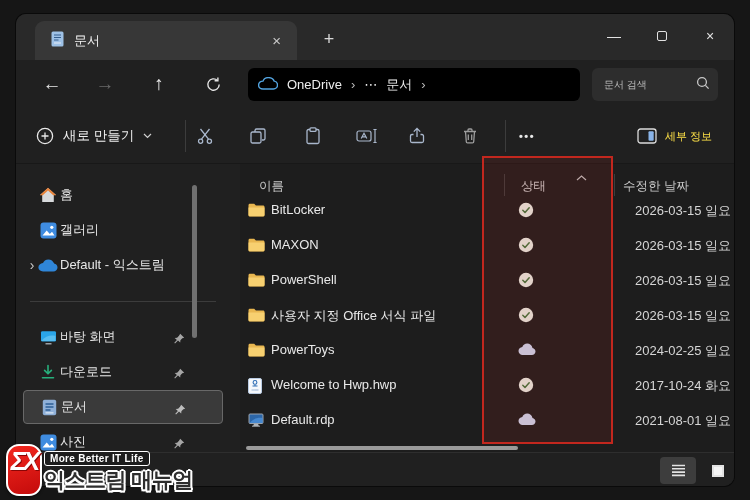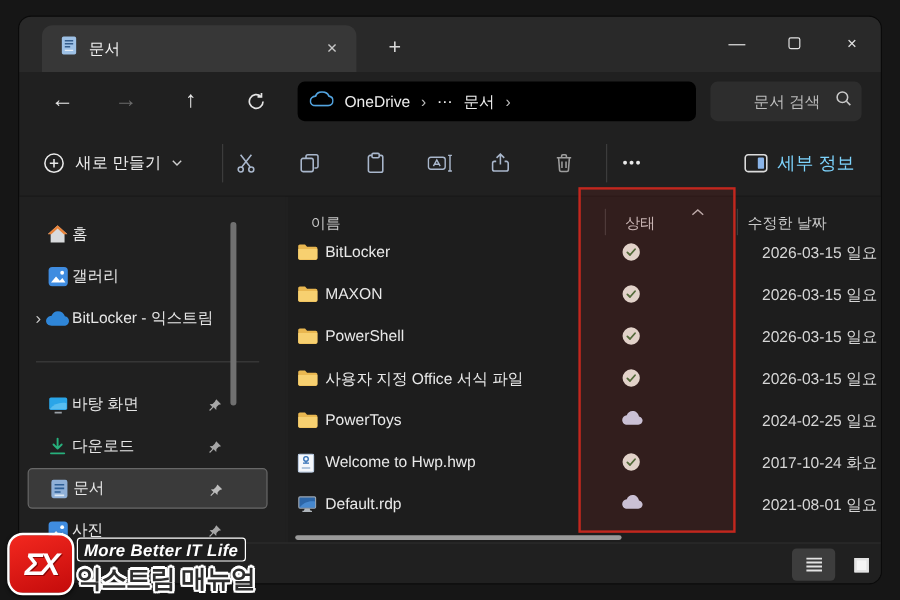--- a/index.html
+++ b/index.html
@@ -28,33 +28,33 @@
   .navbtn { position:absolute; top:0; width:34px; height:48px; display:flex; align-items:center;
     justify-content:center; font-size:19px; color:#e8e8e8; }
   .navbtn.disabled { color:#6a6a6a; }
   .addressbar { position:absolute; left:232px; top:8px; width:332px; height:33px; background:#000000;
     border-radius:6px; display:flex; align-items:center; padding:0 10px; gap:9px; }
   .crumb { color:#ededed; font-size:13px; white-space:nowrap; }
   .crumb-sep { color:#bdbdbd; font-size:13px; }
   .searchbox { position:absolute; left:576px; top:8px; width:126px; height:33px; background:#2d2d2d;
     border-radius:6px; display:flex; align-items:center; padding:0 8px 0 12px; overflow:hidden; }
   .searchbox input { flex:1; min-width:0; border:none; outline:none; background:transparent;
-    color:#ffffff; font-size:13px; font-family:inherit;margin-left:24px; }
+    color:#ffffff; font-size:10px; font-family:inherit; }
   .searchbox input::placeholder { color:#bdbdbd; opacity:1; }
 
   
   .cmdbar { position:absolute; left:0; top:94px; width:718px; height:56px; border-bottom:1px solid #181818; }
   .newbtn { position:absolute; left:20px; top:14px; height:28px; display:flex; align-items:center; gap:9px; }
   .newbtn-label { color:#efefef; font-size:13.5px; }
   .vdiv { position:absolute; top:12px; width:1px; height:32px; background:#3c3c3c; }
   .tbtn { position:absolute; top:14px; width:28px; height:28px; display:flex; align-items:center; justify-content:center; }
   .morebtn { position:absolute; top:14px; height:28px; display:flex; align-items:center; color:#eaeaea;
     font-size:11px; letter-spacing:1.5px; font-weight:bold; }
   .detailsbtn { position:absolute; right:22px; top:14px; height:28px; display:flex; align-items:center; gap:8px; }
-  .detailsbtn span { color:#7dd3fc; font-size:15px; }
+  .detailsbtn span { color:#fde047; font-size:11px; }
 
   
   .body { position:absolute; left:0; top:150px; width:718px; height:288px; }
   .sidebar { position:absolute; left:0; top:0; width:222px; height:288px; background:#202020; }
   .sideitem { position:absolute; left:7px; width:200px; height:34px; display:flex; align-items:center; border-radius:4px; }
   .sideitem .expander { position:absolute; left:3px; color:#cacaca; font-size:14px; width:12px; text-align:center; }
   .sideitem .sicon { position:absolute; left:15px; width:20px; display:flex; justify-content:center; }
   .sideitem .slabel { position:absolute; left:37px; right:22px; color:#e6e6e6; font-size:13px;
     white-space:nowrap; overflow:hidden; }
   .sideitem .pin { position:absolute; left:150px; top:11px; }
@@ -83,28 +83,28 @@
     display:flex; align-items:center; justify-content:center; }
   .viewbtn.active { background:#3d3d3d; }
   .viewicon-sq { width:12px; height:12px; border:2px solid #e3e3e3; background:#f5f5f5; }
 
   
   .annotation-rect { position:absolute; left:482px; top:156px; width:131px; height:288px;
     border:2px solid #c2271e; background:rgba(194,39,30,.13); z-index:60; }
 
   
   .watermark { position:absolute; left:6px; top:444px; z-index:70; display:flex; align-items:flex-start; }
-  .wm-logo { width:56px; height:52px; background:linear-gradient(160deg,#f3281f,#c40b0b);
-    border:2px solid #fff; border-radius:13px; display:flex; align-items:center; justify-content:center;
+  .wm-logo { width:36px; height:52px; background:linear-gradient(160deg,#f3281f,#c40b0b);
+    border:2px solid #fff; border-radius:13px; display:flex; align-items:flex-start; justify-content:center;
     box-shadow:0 1px 3px rgba(0,0,0,.6); }
   .wm-logo span { color:#fff; font-size:26px; font-weight:bold; font-style:italic; letter-spacing:-3px;
     text-shadow:1px 1px 0 #8a0606; }
   .wm-right { margin-left:2px; margin-top:4px; }
   .wm-tagline { display:inline-block; background:#1d1d1d; border:1px solid #fff; border-radius:3px;
-    color:#fff; font-size:14px; font-weight:bold; font-style:italic; padding:1px 5px; letter-spacing:.3px; }
+    color:#fff; font-size:10px; font-weight:bold; padding:1px 5px; letter-spacing:.3px; }
   .wm-title { margin-top:0px; color:#2e2e2e; font-size:21px; font-weight:bold; letter-spacing:-.5px;
     text-shadow:-2px 0 0 #fff, 2px 0 0 #fff, 0 -2px 0 #fff, 0 2px 0 #fff,
       -1.5px -1.5px 0 #fff, 1.5px -1.5px 0 #fff, -1.5px 1.5px 0 #fff, 1.5px 1.5px 0 #fff; }
 </style>
 </head>
 <body>
 
 <div class="stage">
   <div class="window">
 
@@ -239,21 +239,21 @@
             </span>
           <span class="slabel">갤러리</span>
         </div>
         <div class="sideitem" style="top:84px">
           <span class="expander">›</span>
           <span class="sicon">
               <svg width="20" height="13" viewBox="0 0 20 13">
                 <path d="M5 12.4h10.4c2.3 0 4.1-1.8 4.1-4 0-2-1.5-3.6-3.4-3.9C15.3 2 13 .4 10.3.4 7.8.4 5.7 1.9 5 4.1 2.4 4.3.4 6.2.4 8.5c0 2.2 2 3.9 4.6 3.9z" fill="#2f86d8"></path>
               </svg>
             </span>
-          <span class="slabel">BitLocker - 익스트림</span>
+          <span class="slabel">Default - 익스트림</span>
         </div>
         <div class="side-sep" style="top:137px"></div>
         <div class="sideitem" style="top:156px">
           <span class="sicon">
               <svg width="17" height="15" viewBox="0 0 17 15">
                 <rect x="1" y="1.2" width="15" height="10.4" rx="1.4" fill="#2aa5e8"></rect>
                 <path d="M1.6 10.8C5 6.5 10.5 4.8 15.4 6v5.1H1.6z" fill="#6cc8f2" opacity=".7"></path>
                 <path d="M5.5 13.8h6" stroke="#9aa0a6" stroke-width="1.4"></path>
               </svg>
             </span>

